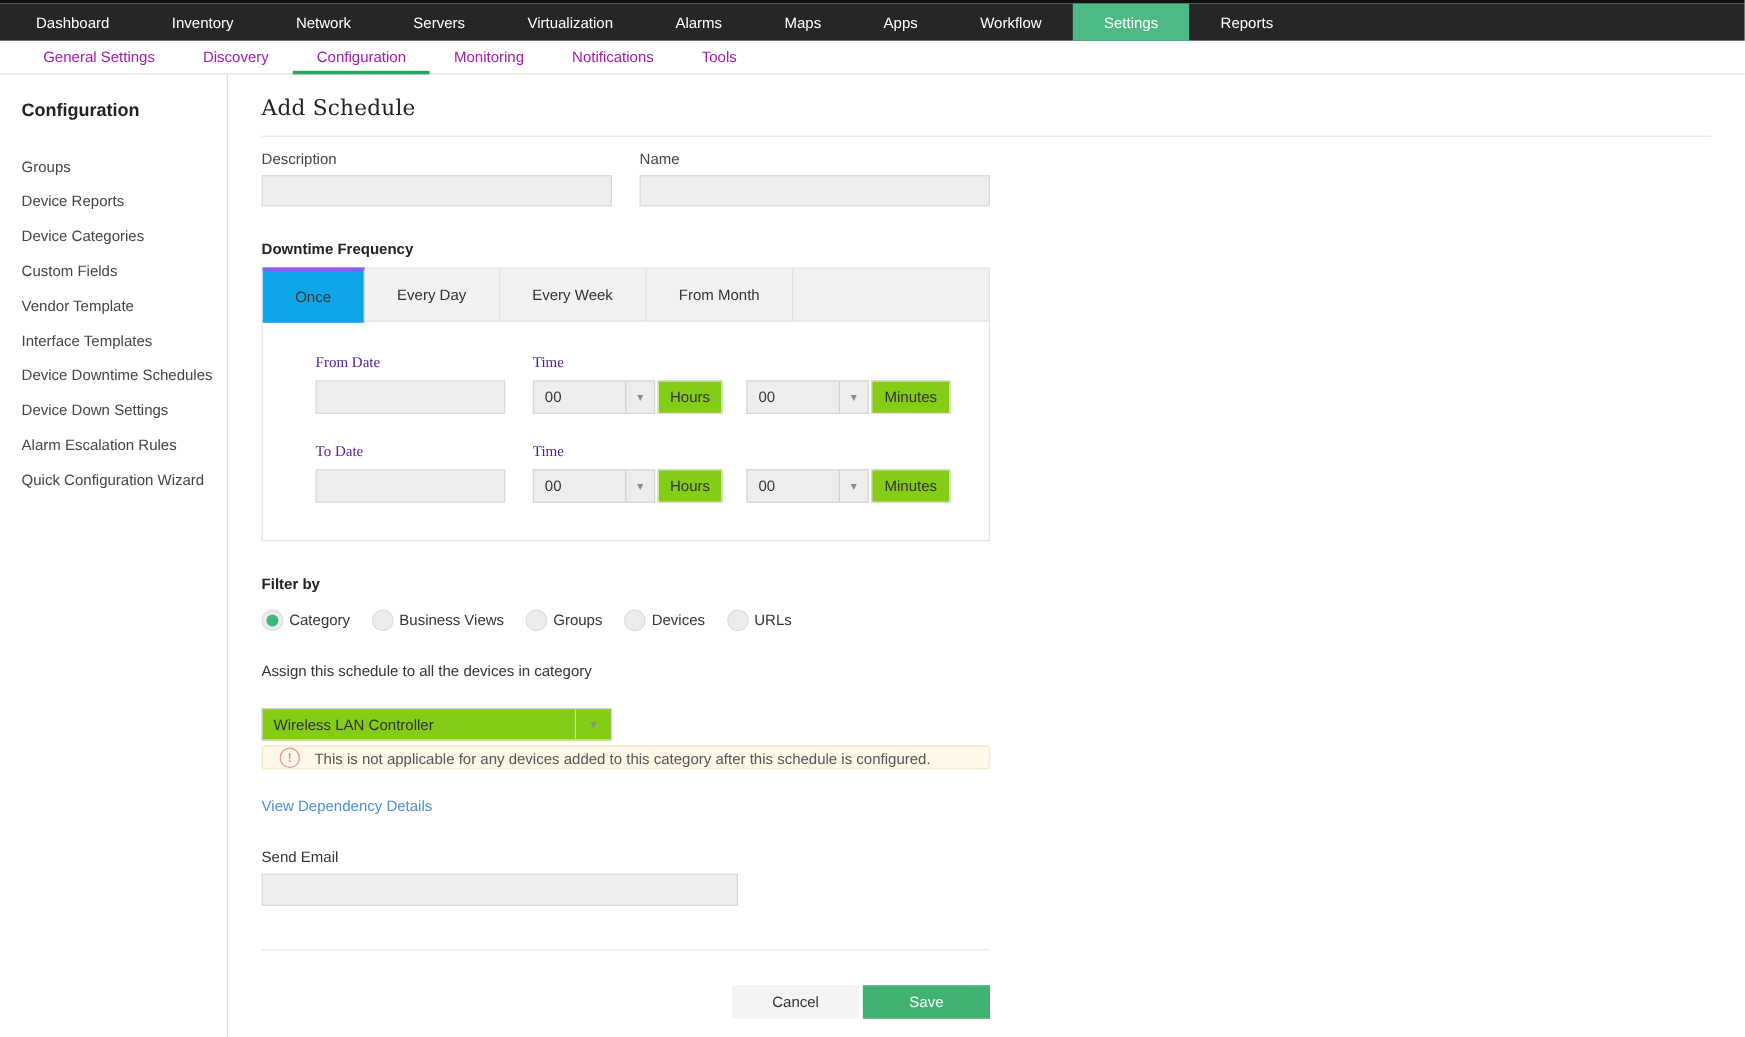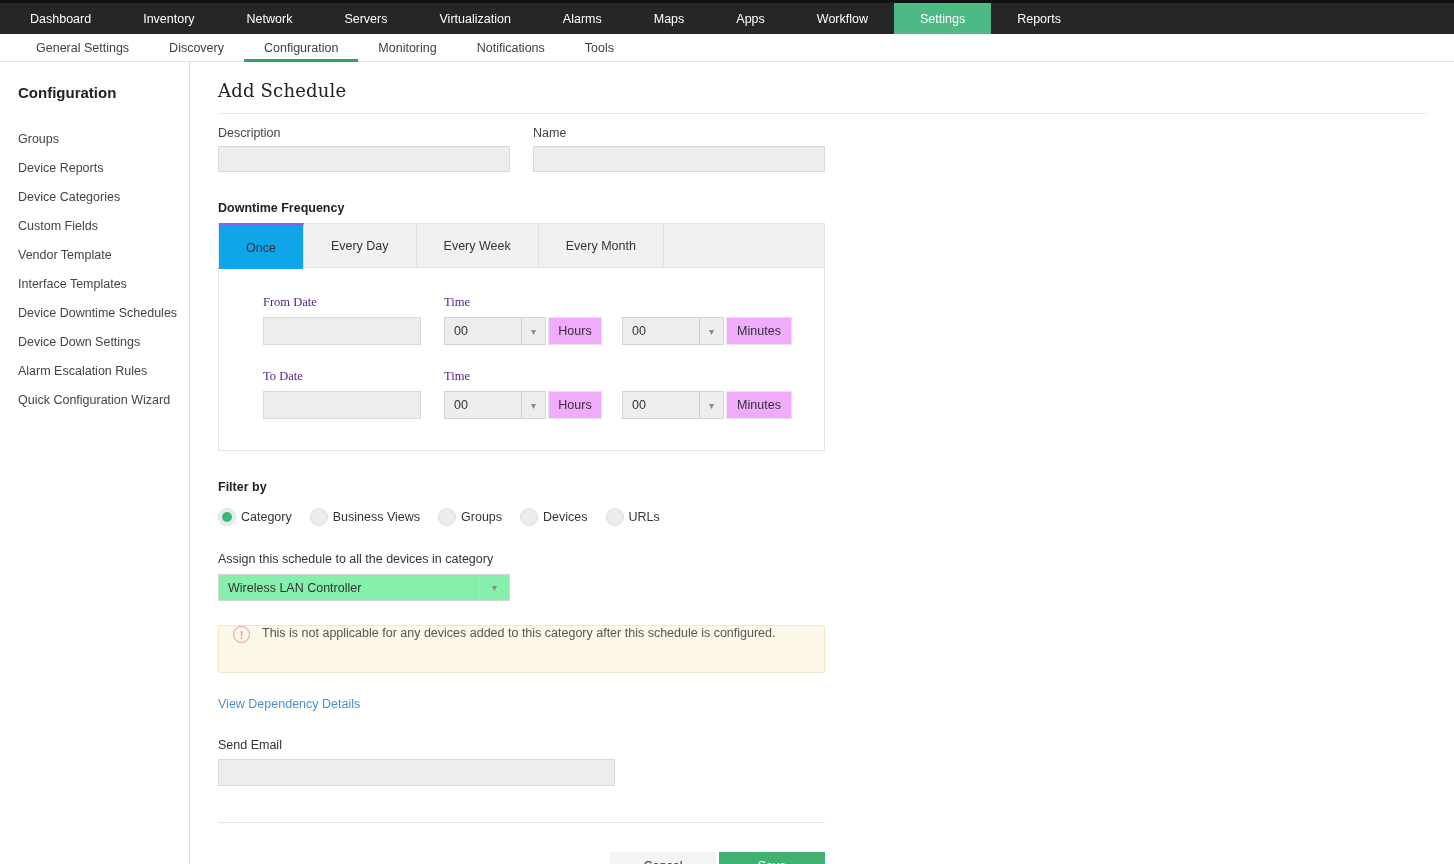--- a/index.html
+++ b/index.html
@@ -9,21 +9,21 @@
   
   .topstrip { height:3px; background:#111; }
   .topnav { height:31px; background:#262626; display:flex; align-items:stretch; padding-left:4px; }
   .topnav-item { color:#fff; font-size:12.5px; display:flex; align-items:center;
     padding:0 26px; cursor:pointer; white-space:nowrap; }
   .topnav-item.active { background:#4dba86; }
 
   
   .subnav { height:28px; background:#fff; border-bottom:1px solid #e2e2e2;
     display:flex; align-items:stretch; padding-left:16px; }
-  .subnav-item { font-size:12.5px; color:#404040; display:flex; align-items:center;
+  .subnav-item { font-size:12.5px; color:#a21caf; display:flex; align-items:center;
     padding:0 20px; cursor:pointer; position:relative; white-space:nowrap; }
   .subnav-item.active::after { content:""; position:absolute; left:0; right:0; bottom:-1px;
     height:3px; background:#2aa565; }
 
   
   .layout { display:flex; height:832px; }
   .sidebar { width:190px; border-right:1px solid #ddd; padding:22px 0 0 18px; flex:none; }
   .sidebar-title { font-size:15px; font-weight:bold; color:#222; margin-bottom:24px; }
   .sidebar-item { font-size:12.5px; color:#444; height:29px; line-height:29px; cursor:pointer; white-space:nowrap; }
 
@@ -59,45 +59,45 @@
   .date-input { background:#ededed; border:1px solid #d9d9d9; height:28px; width:158px;
     font-size:12.5px; padding:0 8px; outline:none; }
   .time-col { margin-left:23px; }
   .time-controls { display:flex; align-items:center; }
   .select { display:flex; align-items:stretch; background:#ededed; border:1px solid #d4d4d4;
     height:28px; width:102px; cursor:pointer; }
   .select .sel-value { flex:1; font-size:12.5px; color:#333; padding:6px 0 0 9px; }
   .select .caret { width:24px; border-left:1px solid #cfcfcf; display:flex; align-items:center;
     justify-content:center; color:#8a8a8a; font-size:10px; }
   .caret::after { content:"▾"; }
-  .unit-box { height:28px; border:1px solid #e3e3e3; background:#f0abfc; font-size:12.5px;
+  .unit-box { height:28px; border:1px solid #e3e3e3; background:#84cc16; font-size:12.5px;
     color:#333; display:flex; align-items:center; justify-content:center; margin-left:2px; }
   .unit-hours { width:54px; }
   .unit-minutes { width:66px; }
   .time-gap { width:20px; }
 
   
   .radio-row { display:flex; margin-top:14px; align-items:center; }
   .radio-opt { display:flex; align-items:center; margin-right:18px; cursor:pointer; }
   .radio { width:18px; height:18px; border-radius:50%; background:#ececec;
     border:1px solid #dedede; margin-right:5px; position:relative; flex:none; }
   .radio.checked::after { content:""; position:absolute; left:3px; top:3px; width:10px; height:10px;
     border-radius:50%; background:#3cb878; }
   .radio-opt span.lbl { font-size:12.5px; color:#333; }
 
   .assign-label { font-size:12.5px; color:#333; margin-top:26px; }
-  .dropdown { margin-top:8px; width:292px; height:27px; background:#86efac;
+  .dropdown { margin-top:24px; width:292px; height:27px; background:#84cc16;
     border:1px solid #d4d4d4; display:flex; align-items:stretch; cursor:pointer; }
   .dropdown .dd-value { flex:1; font-size:12.5px; color:#333; padding:6px 0 0 9px; white-space:nowrap; }
   .dropdown .caret { width:30px; border-left:1px solid #cfcfcf; display:flex; align-items:center;
     justify-content:center; color:#8a8a8a; font-size:10px; }
 
   
-  .warning { margin-top:24px; width:607px; height:48px; background:#fdf8e7;
-    border:1px solid #f0e8c9; border-radius:2px; display:flex; align-items:flex-start; padding:0 14px; }
+  .warning { margin-top:4px; width:607px; height:20px; background:#fdf8e7;
+    border:1px solid #f0e8c9; border-radius:2px; display:flex; align-items:flex-end; padding:0 14px; }
   .warn-icon { width:17px; height:17px; border-radius:50%; border:1.5px solid #e8959e;
     color:#e8959e; font-size:11px; font-weight:bold; display:flex; align-items:center;
     justify-content:center; flex:none; }
   .warn-icon::after { content:"!"; }
   .warn-text { font-size:12.5px; color:#555; margin-left:12px; }
 
   .dep-link { display:inline-block; margin-top:24px; font-size:12.5px; color:#4a90d2;
     cursor:pointer; text-decoration:none; }
 
   .email-label { font-size:12.5px; color:#333; margin-top:26px; }
@@ -169,21 +169,21 @@
           <input class="txt" type="text" value="" style="">
         </div>
       </div>
 
       <div class="section-label">Downtime Frequency</div>
 
       <div class="tabstrip">
         <div class="tab active">Once</div>
         <div class="tab">Every Day</div>
         <div class="tab">Every Week</div>
-        <div class="tab">Every Month</div>
+        <div class="tab">From Month</div>
         <div class="tab-filler"></div>
       </div>
 
       <div class="panel">
         <div class="time-row">
           <div class="date-col">
             <label>From Date</label>
             <input class="date-input" type="text" value="" style="">
           </div>
           <div class="time-col">

